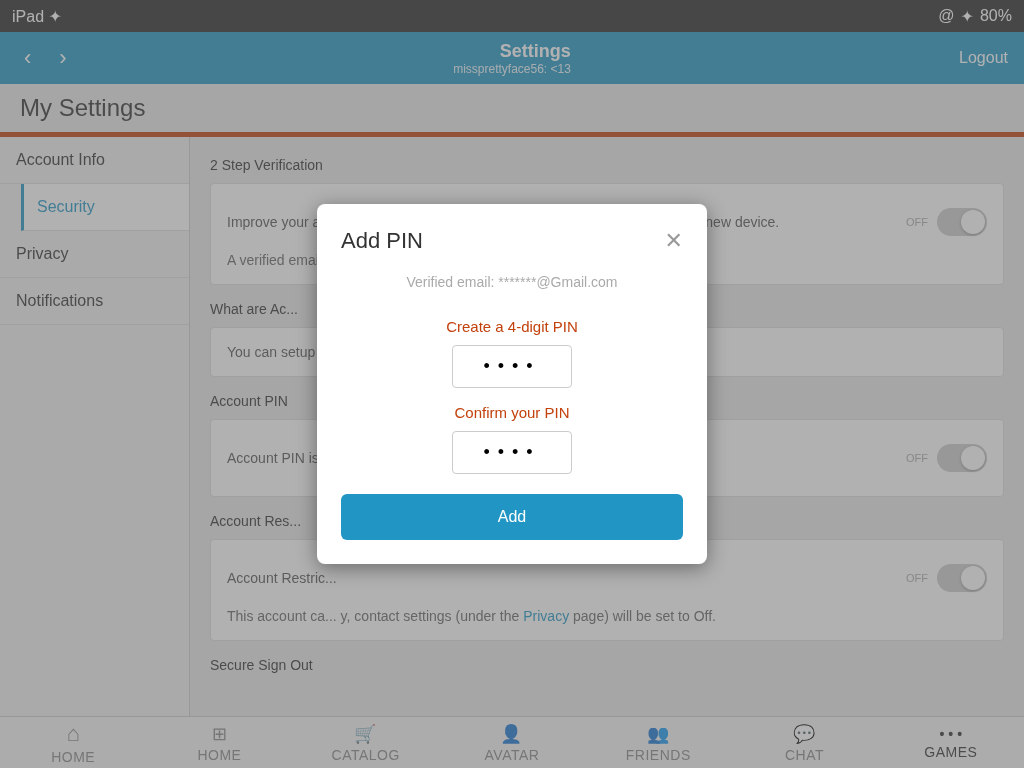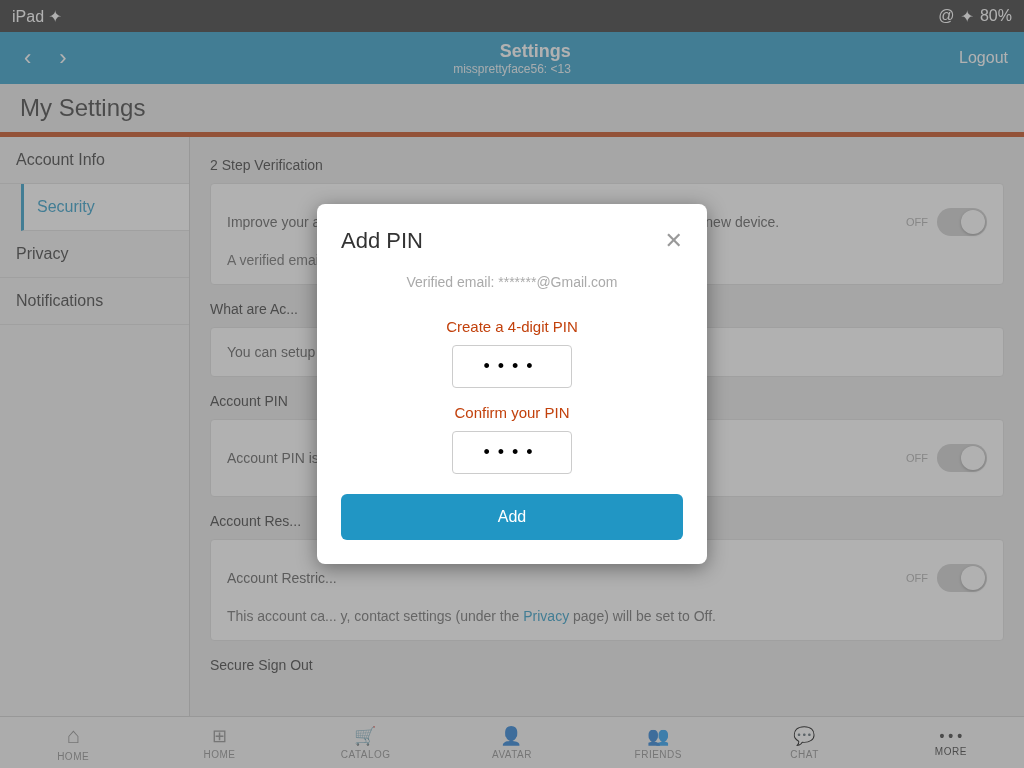--- a/index.html
+++ b/index.html
@@ -178,21 +178,21 @@
     .nav-item {
       display: flex;
       flex-direction: column;
       align-items: center;
       gap: 2px;
       cursor: pointer;
       flex: 1;
       padding: 4px 0;
     }
     .nav-icon { font-size: 22px; color: #888; }
-    .nav-label { font-size: 10px; color: #888; letter-spacing: 0.5px; }
+    .nav-label { font-size: 14px; color: #888; letter-spacing: 0.5px; }
     .nav-item.active .nav-icon, .nav-item.active .nav-label { color: #333; }
 
     
     .overlay {
       position: absolute;
       top: 0; left: 0; right: 0; bottom: 0;
       background: rgba(100,100,100,0.5);
       z-index: 10;
       display: flex;
       align-items: center;
@@ -378,21 +378,21 @@
   <div class="nav-item">
     <span class="nav-icon" style="font-size:18px;">👥</span>
     <span class="nav-label">FRIENDS</span>
   </div>
   <div class="nav-item">
     <span class="nav-icon" style="font-size:18px;">💬</span>
     <span class="nav-label">CHAT</span>
   </div>
   <div class="nav-item active">
     <span class="nav-icon" style="font-size:14px; font-weight:bold;">• • •</span>
-    <span class="nav-label">MORE</span>
+    <span class="nav-label">GAMES</span>
   </div>
 </div>
 
 <div class="overlay">
   <div class="modal">
     <div class="modal-header">
       <span class="modal-title">Add PIN</span>
       <button class="modal-close">✕</button>
     </div>
     <div class="modal-email">Verified email: *******@Gmail.com</div>

